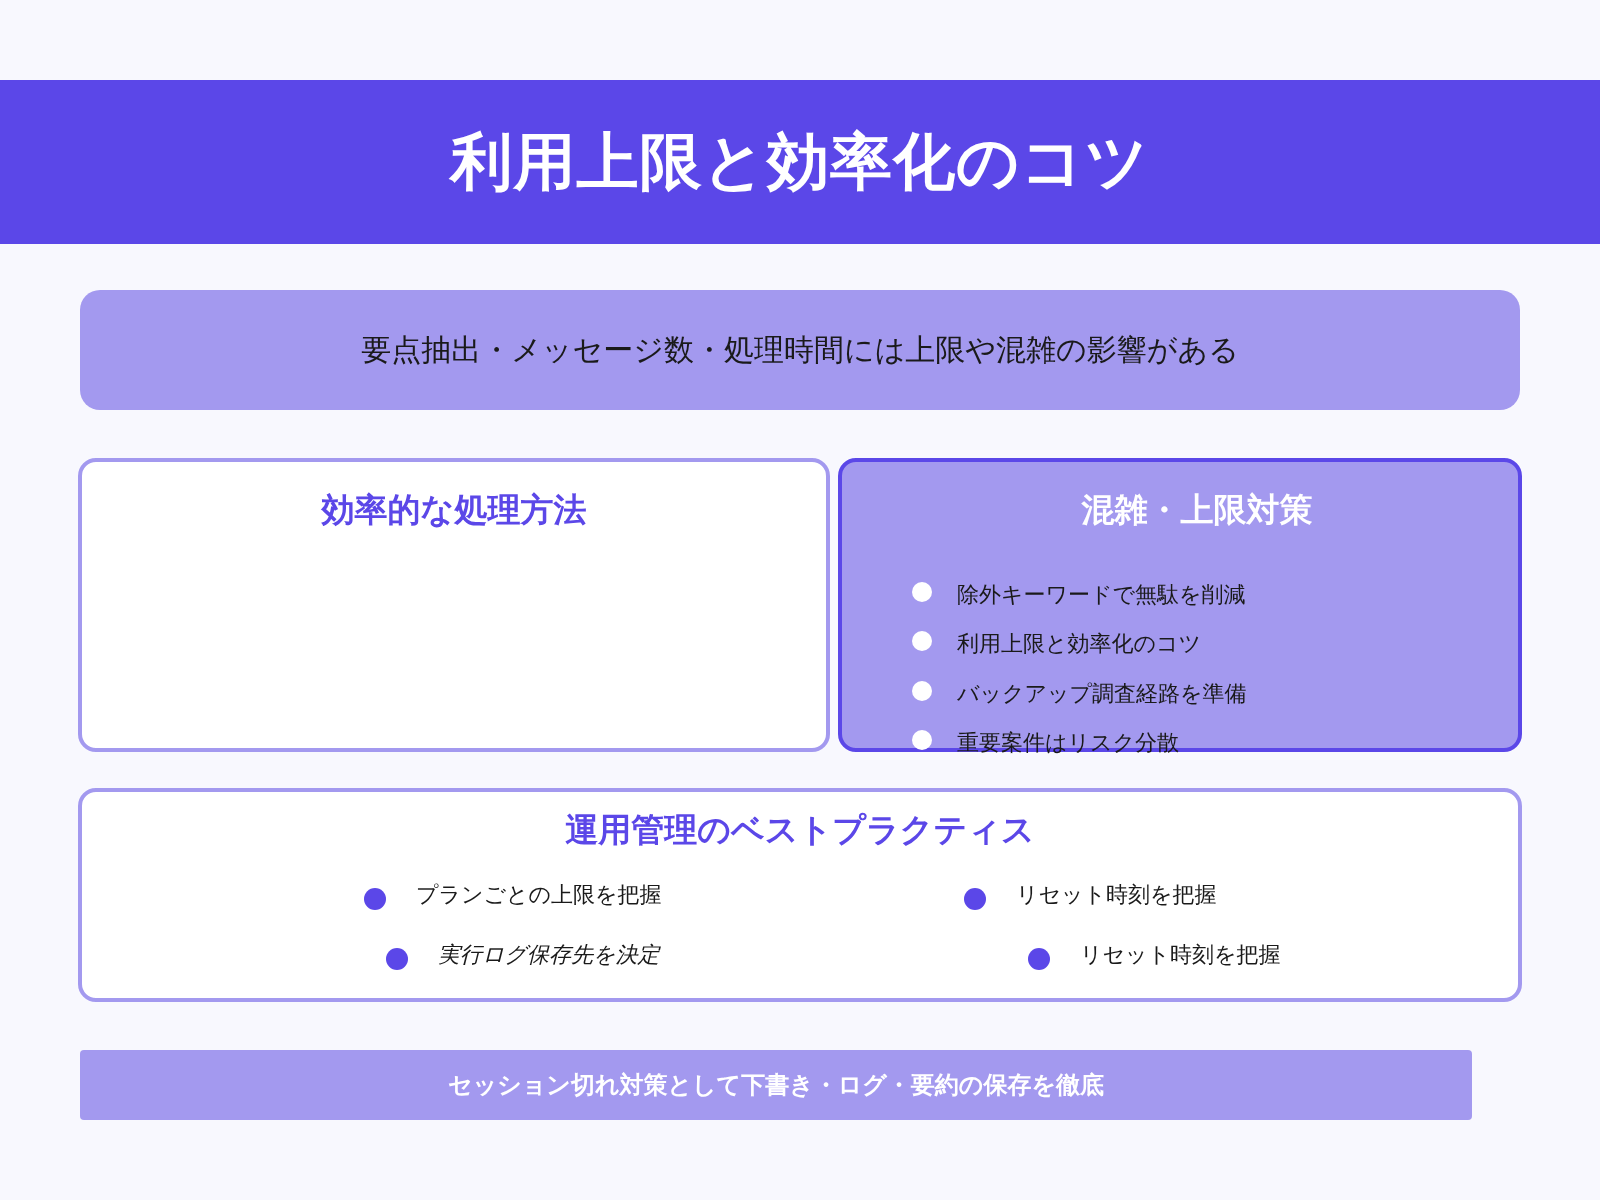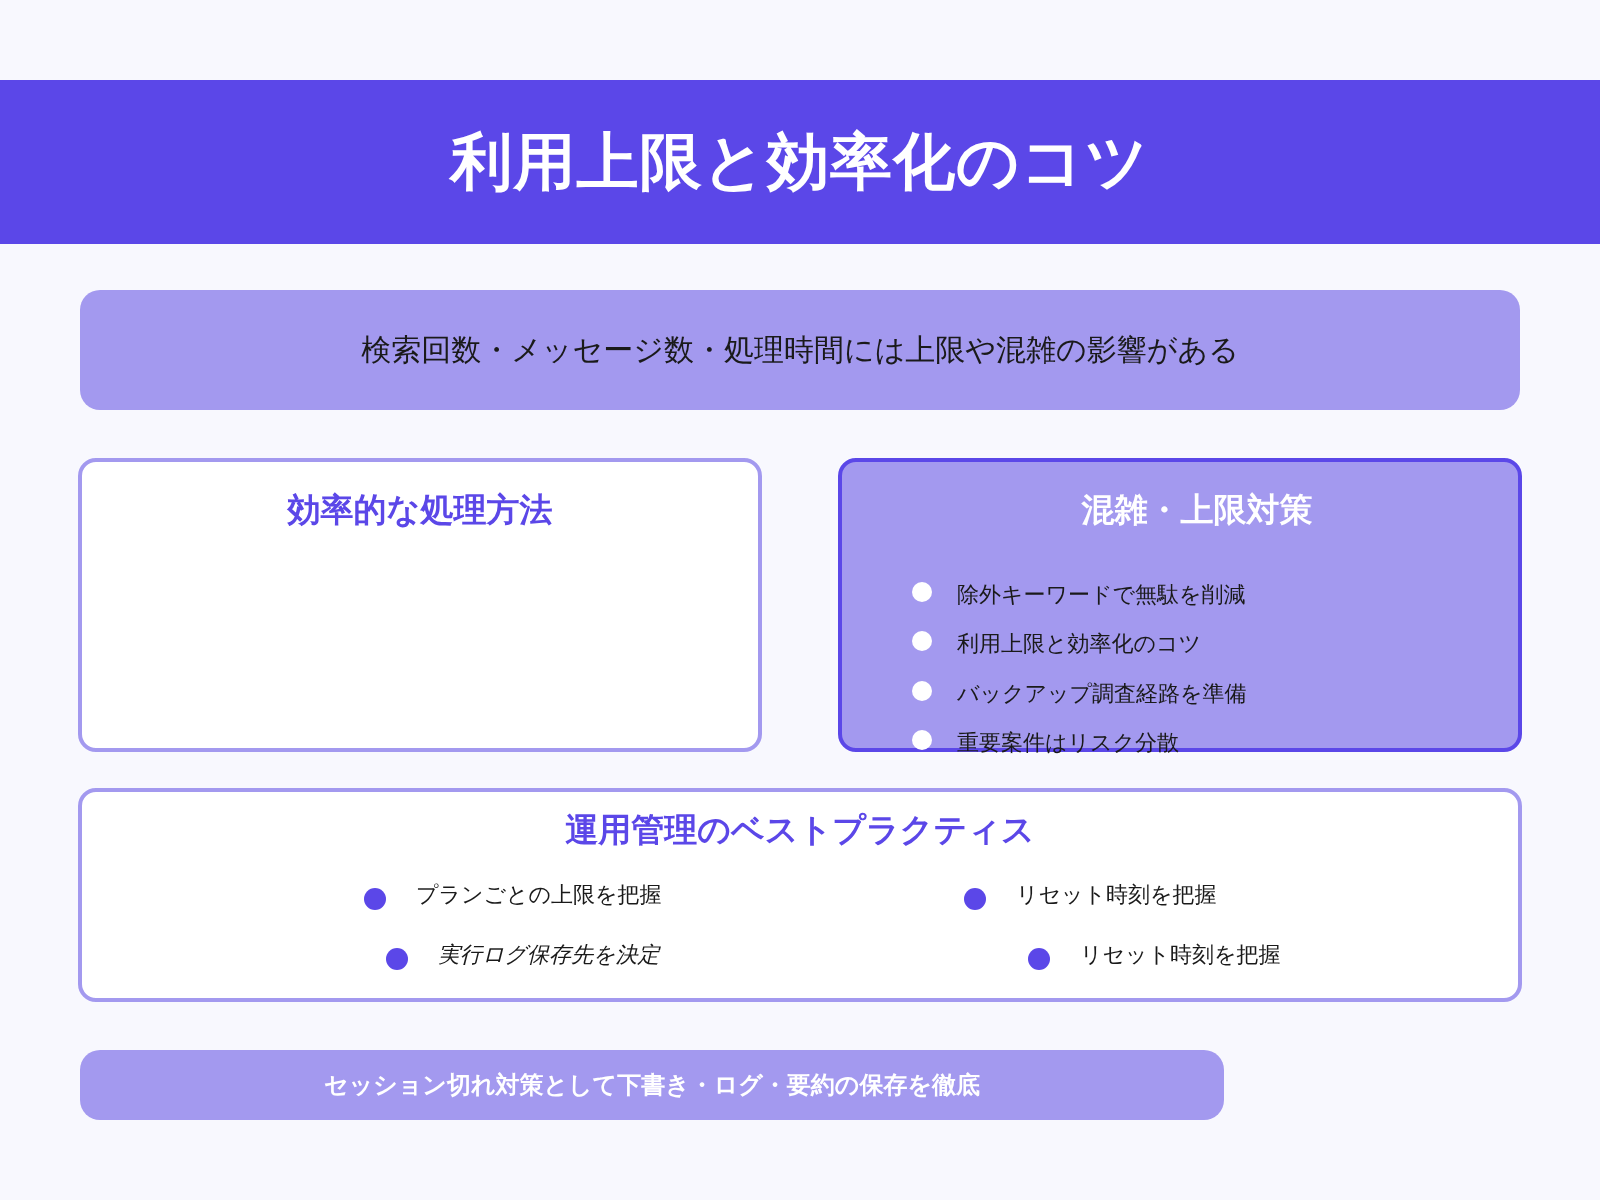--- a/index.html
+++ b/index.html
@@ -16,55 +16,55 @@
   .header h1 { margin:0; color:#fff; font-size:62px; font-weight:bold; letter-spacing:1px; }
   .summary {
     position:absolute; left:80px; top:290px; width:1440px; height:120px;
     background:#a399ef; border-radius:20px;
     display:flex; align-items:center; justify-content:center;
     font-size:30px; color:#1a1a1a;
   }
   .card {
     position:absolute; box-sizing:border-box; border-radius:18px; border:4px solid;
   }
-  .card-left { left:78px; top:458px; width:684px; height:294px; background:#fff; border-color:#a399ef; }
+  .card-left { left:78px; top:458px; width:752px; height:294px; background:#fff; border-color:#a399ef; }
   .card-right { left:838px; top:458px; width:684px; height:294px; background:#a399ef; border-color:#5b47e8; }
   .card-title {
     text-align:center; font-size:33px; font-weight:bold; margin-top:26px; height:44px;
   }
   .card-left .card-title { color:#5b47e8; }
   .card-right .card-title { color:#fff;padding-left:34px; }
   .list { list-style:none; margin:0; padding:0; position:absolute; left:70px; top:108px; }
   .list li { display:flex; align-items:center; height:49.5px; font-size:22px; }
   .dot { width:20px; height:20px; border-radius:50%; margin-right:25px; flex:none; margin-top:-6px; }
   .dot.purple { background:#5b47e8; }
   .dot.white { background:#fff; }
   .bp {
     position:absolute; left:78px; top:788px; width:1444px; height:214px; box-sizing:border-box;
     border:4px solid #a399ef; border-radius:18px; background:#fff;
   }
   .bp .card-title { color:#5b47e8; margin-top:16px; }
   .bp-item { position:absolute; display:flex; align-items:flex-end; font-size:22px; }
   .bp-item .dot { width:22px; height:22px; margin-right:30px; margin-top:-4px; }
   .footer {
-    position:absolute; left:80px; top:1050px; width:1144px; height:70px;
-    background:#a399ef; border-radius:20px;
+    position:absolute; left:80px; top:1050px; width:1392px; height:70px;
+    background:#a399ef; border-radius:4px;
     display:flex; align-items:center; justify-content:center;
     color:#fff; font-size:24px; font-weight:bold;
   }
 </style>
 </head>
 <body>
 
 <div class="header">
   <h1>利用上限と効率化のコツ</h1>
 </div>
 
 <div class="summary">
-  <span>検索回数・メッセージ数・処理時間には上限や混雑の影響がある</span>
+  <span>要点抽出・メッセージ数・処理時間には上限や混雑の影響がある</span>
 </div>
 
 <div class="card card-left">
   <div class="card-title">効率的な処理方法</div>
 </div>
 
 <div class="card card-right">
   <div class="card-title">混雑・上限対策</div>
   <ul class="list">
     <li>

